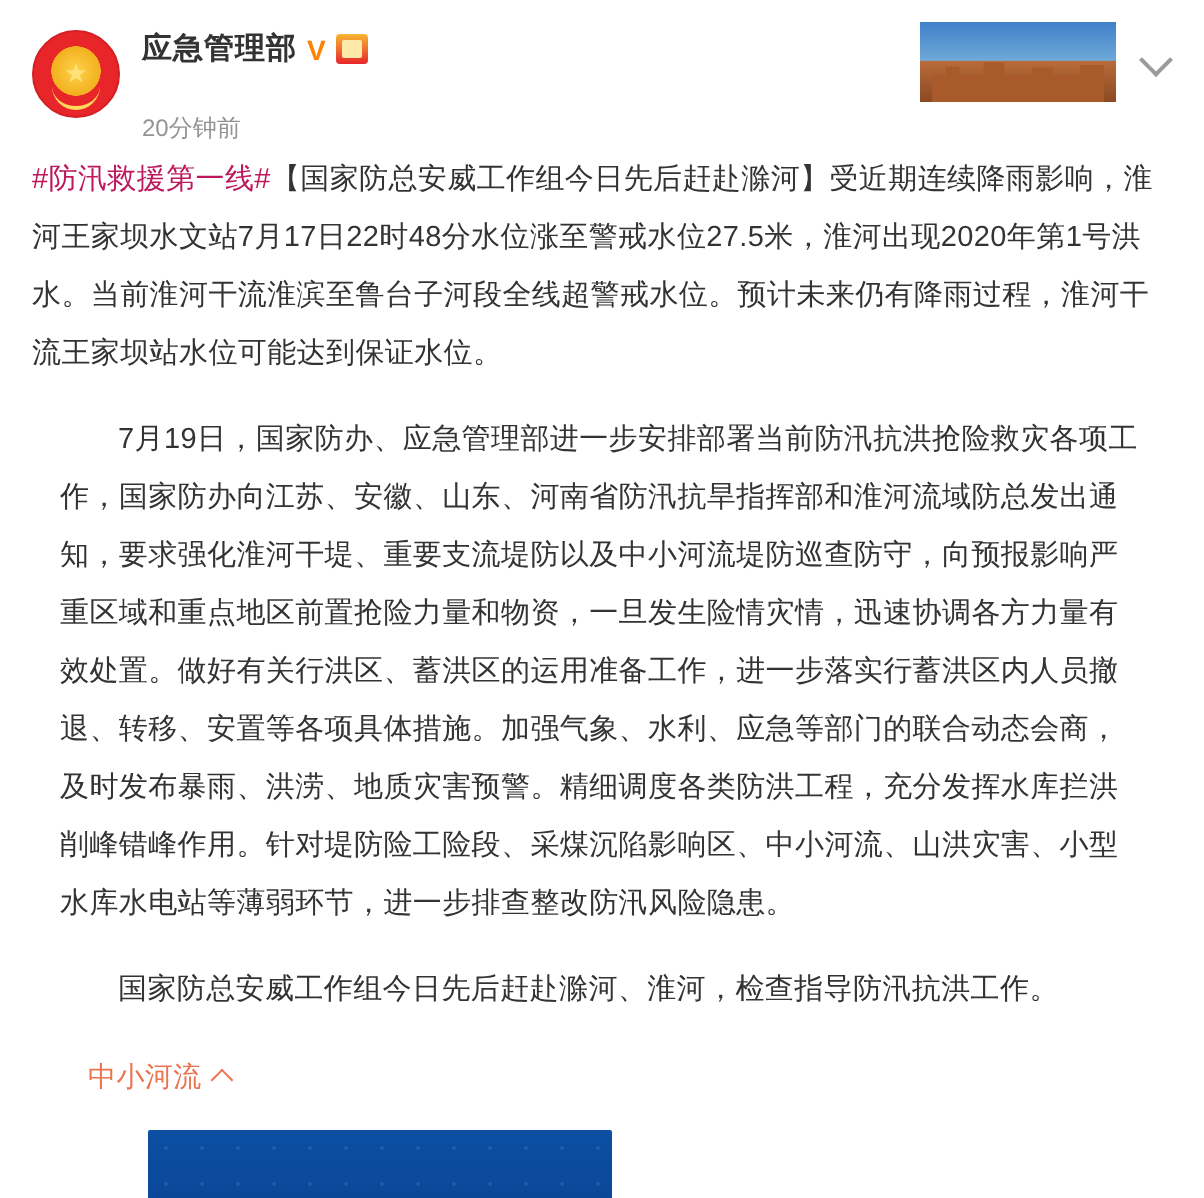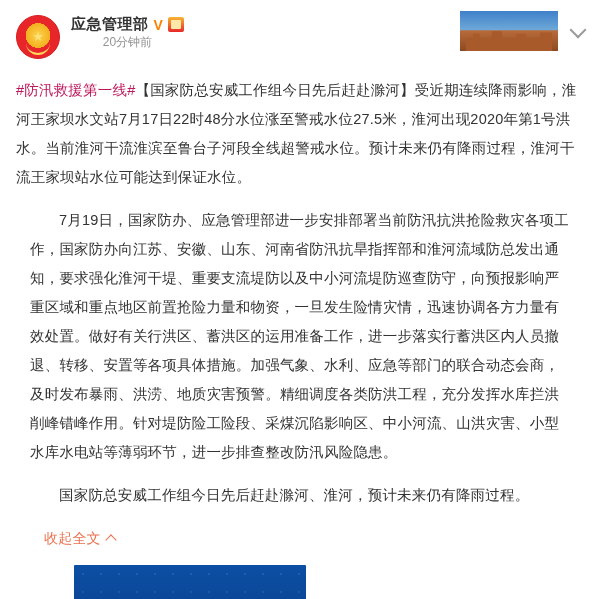--- a/index.html
+++ b/index.html
@@ -106,22 +106,21 @@
     left: 3px;
     top: 3px;
     width: 10px;
     height: 9px;
     background: #ffe9a8;
     border-radius: 1px;
   }
   .timestamp {
     font-size: 12px;
     color: #939393;
-    margin-top: 0;
-    text-align: center;
+    margin-top: 22px;
   }
   .top-right-thumb {
     position: absolute;
     right: 44px;
     top: 11px;
     width: 98px;
     height: 40px;
     background: linear-gradient(180deg,#3f80c9 0%, #6fa9d8 48%, #b86b3a 49%, #8c4a22 100%);
     overflow: hidden;
   }
@@ -244,23 +243,23 @@
   </div>
 
   <div class="top-right-thumb">
     <div class="wall"></div>
   </div>
   <div class="chevron-down"></div>
 
   <div class="content">
     <p class="para"><span class="topic-link">#防汛救援第一线#</span><span>【国家防总安威工作组今日先后赶赴滁河】受近期连续降雨影响，淮河王家坝水文站7月17日22时48分水位涨至警戒水位27.5米，淮河出现2020年第1号洪水。当前淮河干流淮滨至鲁台子河段全线超警戒水位。预计未来仍有降雨过程，淮河干流王家坝站水位可能达到保证水位。</span></p>
     <p class="para-indent">7月19日，国家防办、应急管理部进一步安排部署当前防汛抗洪抢险救灾各项工作，国家防办向江苏、安徽、山东、河南省防汛抗旱指挥部和淮河流域防总发出通知，要求强化淮河干堤、重要支流堤防以及中小河流堤防巡查防守，向预报影响严重区域和重点地区前置抢险力量和物资，一旦发生险情灾情，迅速协调各方力量有效处置。做好有关行洪区、蓄洪区的运用准备工作，进一步落实行蓄洪区内人员撤退、转移、安置等各项具体措施。加强气象、水利、应急等部门的联合动态会商，及时发布暴雨、洪涝、地质灾害预警。精细调度各类防洪工程，充分发挥水库拦洪削峰错峰作用。针对堤防险工险段、采煤沉陷影响区、中小河流、山洪灾害、小型水库水电站等薄弱环节，进一步排查整改防汛风险隐患。</p>
-    <p class="para-indent">国家防总安威工作组今日先后赶赴滁河、淮河，预计未来仍有降雨过程。</p>
+    <p class="para-indent">国家防总安威工作组今日先后赶赴滁河、淮河，检查指导防汛抗洪工作。</p>
     <div class="collapse-row">
-      <span>收起全文</span>
+      <span>中小河流</span>
       <span class="chev-up"></span>
     </div>
   </div>
 
   <div class="media">
     <div class="dots"></div>
     <div class="line-top"></div>
     <div class="title1">应急管理部</div>
 
   </div>

